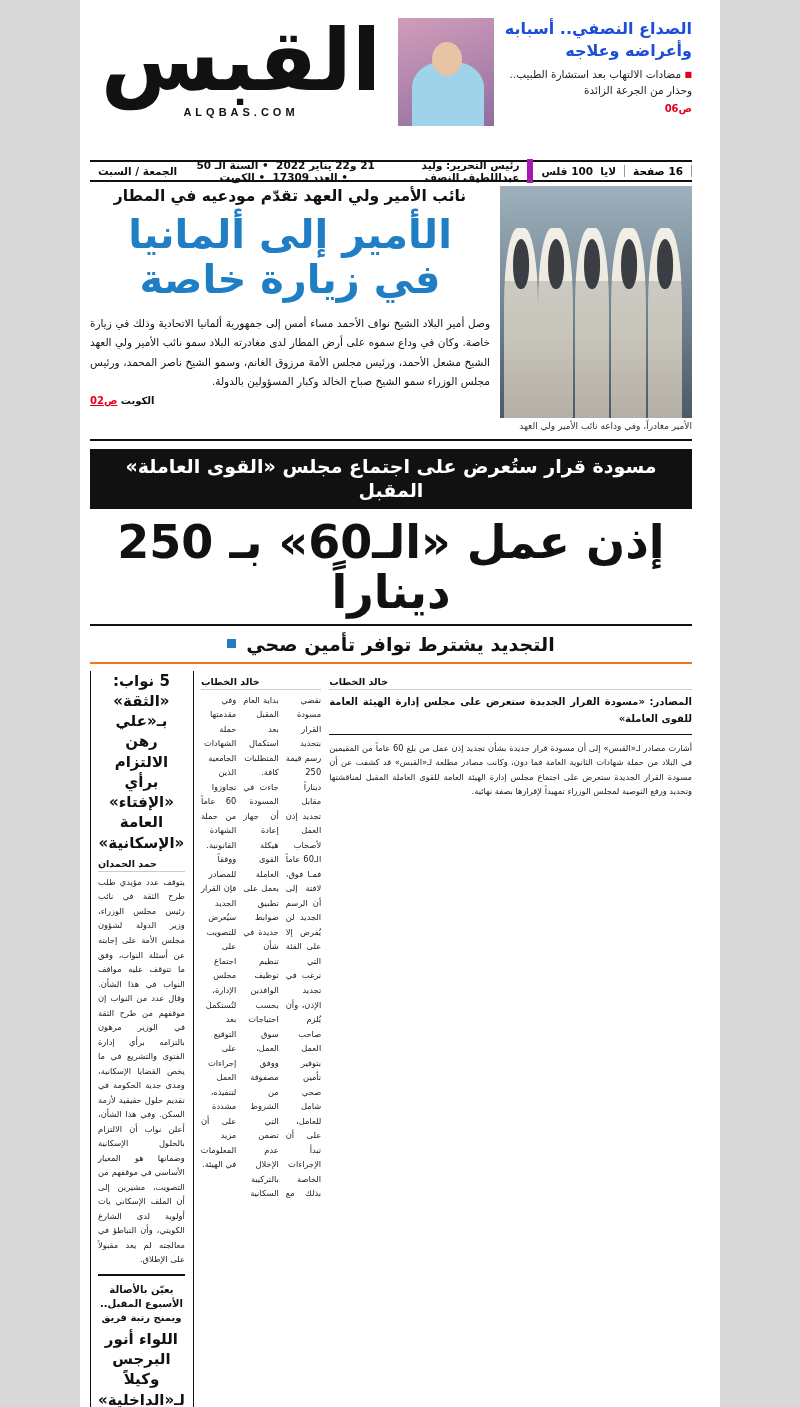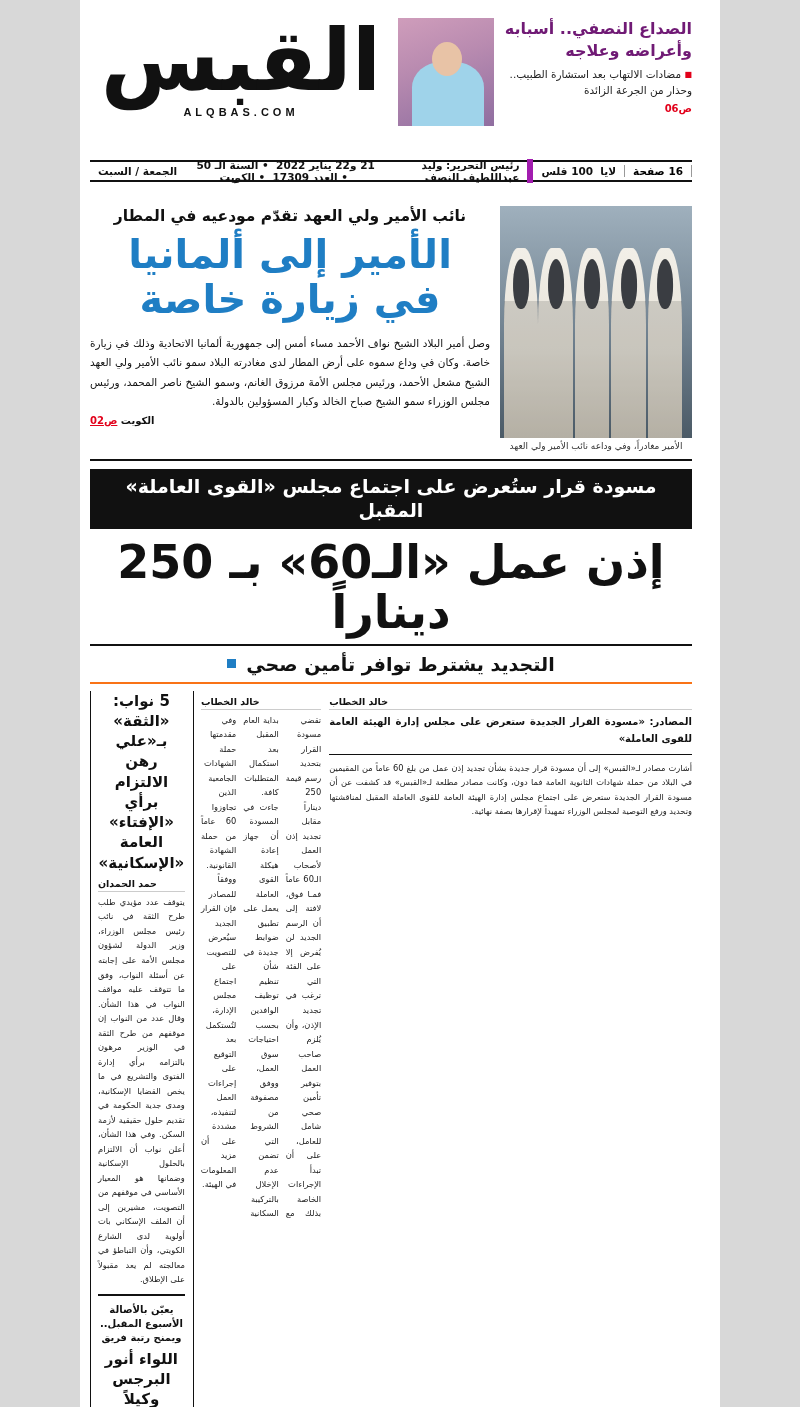--- a/index.html
+++ b/index.html
@@ -52,21 +52,21 @@
   .promo-img::after {
     content: ""; position: absolute; left: 14px; right: 10px; bottom: 0; height: 64px;
     background: #9fd3ea; border-radius: 40% 40% 0 0;
   }
   .promo-img::before {
     content: ""; position: absolute; left: 34px; top: 24px; width: 30px; height: 34px;
     background: #e8c3a6; border-radius: 50%; z-index: 2;
   }
   .promo-text { flex: 1 1 auto; text-align: right; direction: rtl; }
   .promo-title {
-    font-size: 16px; font-weight: bold; color: #701a75; line-height: 1.35;
+    font-size: 16px; font-weight: bold; color: #1d4ed8; line-height: 1.35;
   }
   .promo-body {
     font-size: 10.5px; color: #222; line-height: 1.5; margin-top: 6px;
   }
   .promo-body .sq { color: #e2001a; font-size: 8px; vertical-align: middle; }
   .promo-page { color: #e2001a; font-size: 10px; font-weight: bold; margin-top: 4px; }
 
   
   .infobar {
     display: flex; flex-direction: row-reverse; align-items: center;
@@ -77,21 +77,21 @@
   .infobar .issue { flex: 1 1 auto; text-align: center; color: #111; }
   .infobar .chief { color: #111; padding: 0 8px; border-right: 6px solid #a21caf; }
   .infobar .price {
     color: #111; padding: 0 8px; border-right: 1px solid #999; white-space: nowrap;
   }
   .infobar .pages { padding: 0 8px; border-right: 1px solid #999; white-space: nowrap; }
 
   
   .lead {
     display: flex; flex-direction: row-reverse;
-    margin-top: 24px; gap: 10px;
+    margin-top: 4px; gap: 10px;
     border-bottom: 2px solid #111; padding-bottom: 8px;
   }
   .lead-text { width: 400px; }
   .lead-kicker {
     font-size: 15.5px; font-weight: bold; color: #111; text-align: center;
     line-height: 1.3; margin-bottom: 6px;
   }
   .lead-head {
     font-size: 40px; font-weight: bold; color: #1f7ec4;
     text-align: center; line-height: 1.12; letter-spacing: -1px;
@@ -113,21 +113,21 @@
     position: absolute; bottom: 0; width: 18%; height: 100%;
     background: linear-gradient(180deg,#f2efe8 0%, #e7e3d8 55%, #cfc9bb 100%);
     border-radius: 40% 40% 0 0;
   }
   .ph-man .hd {
     position: absolute; top: 6%; left: 50%; transform: translateX(-50%);
     width: 46%; height: 26%; background: #3a3d42; border-radius: 50% 50% 45% 45%;
   }
   .ph-man .bisht { position: absolute; inset: 28% 0 0 0; background: rgba(60,60,60,0.18); }
   .photo-cap {
-    font-size: 9px; color: #333; text-align: center; margin-top: 3px;
+    font-size: 9px; color: #333; margin-top: 3px;
   }
 
   
   .band {
     background: #111; color: #fff; text-align: center;
     font-size: 19px; font-weight: bold; padding: 6px 4px; margin-top: 8px;
     line-height: 1.25;
   }
   .second-head {
     text-align: center; font-size: 46px; font-weight: bold;

